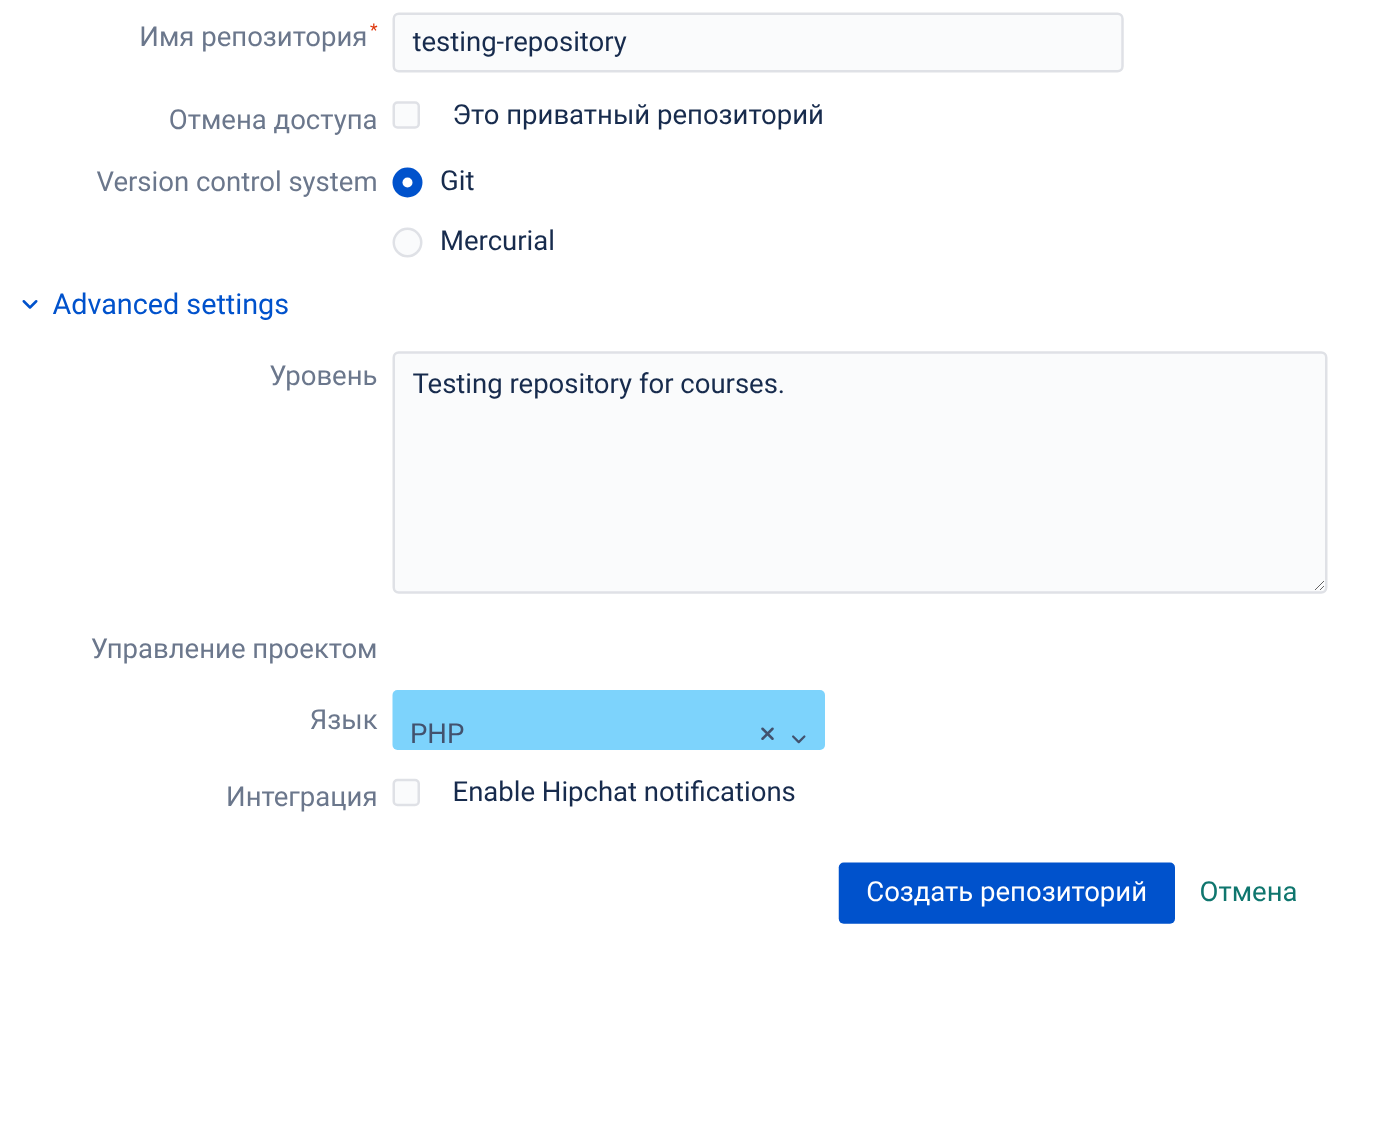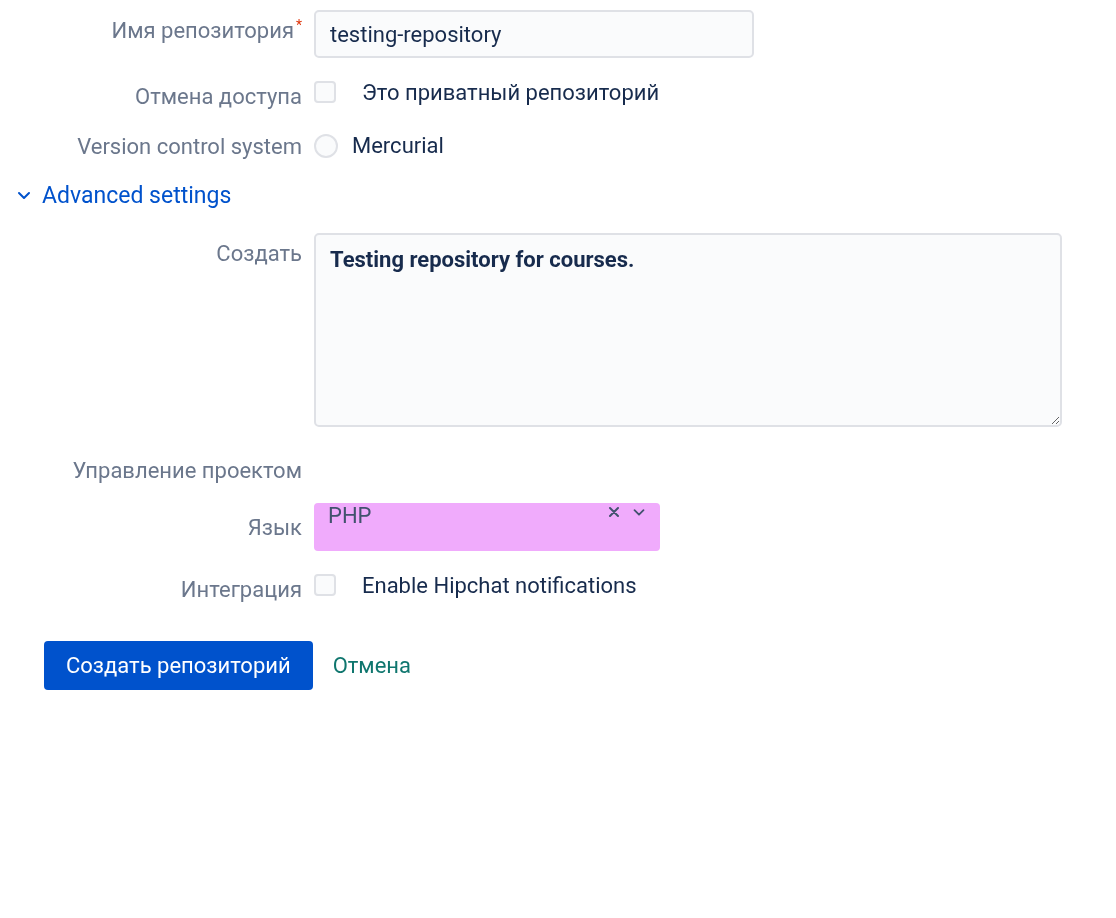--- a/index.html
+++ b/index.html
@@ -29,21 +29,21 @@
       color: #DE350B;
       font-size: 14px;
       vertical-align: top;
       margin-left: 2px;
     }
     .field-col {
       flex: 1;
       max-width: 752px;
     }
     .text-input {
-      width: 440px;
+      width: 585px;
       height: 48px;
       border: 2px solid #DFE1E6;
       border-radius: 5px;
       background: #FAFBFC;
       padding: 0 14px;
       font-size: 22px;
       color: #172B4D;
       font-family: inherit;
     }
     .checkbox-row {
@@ -125,29 +125,28 @@
       width: 748px;
       height: 194px;
       border: 2px solid #DFE1E6;
       border-radius: 5px;
       background: #FAFBFC;
       padding: 12px 14px;
       font-size: 22px;
       color: #172B4D;
       font-family: inherit;
       resize: both;
-      font-weight: bold;
     }
     .select-box {
       width: 346px;
       height: 48px;
-      background: #f0abfc;
+      background: #7dd3fc;
       border-radius: 4px;
       display: flex;
-      align-items: flex-start;
+      align-items: flex-end;
       padding: 0 8px 0 14px;
       cursor: pointer;
     }
     .select-value {
       flex: 1;
       font-size: 22px;
       color: #42526E;
     }
     .select-clear {
       color: #42526E;
@@ -157,20 +156,21 @@
     }
     .select-chev {
       color: #42526E;
       padding: 0 4px;
       display: flex;
       align-items: center;
     }
     .actions {
       display: flex;
       align-items: center;
+      justify-content: flex-end;
       margin-top: 36px;
       padding-right: 38px;
       gap: 20px;
       padding-left: 44px;
     }
     .btn-primary {
       background: #0052CC;
       color: #fff;
       border: none;
       border-radius: 4px;
@@ -205,38 +205,42 @@
     <div class="checkbox-row">
       <div class="chk"></div>
       <span class="chk-label">Это приватный репозиторий</span>
     </div>
   </div>
 </div>
 
 <div class="form-row">
   <div class="label-col vcs-label">Version control system</div>
   <div class="field-col">
+    <div class="radio-row">
+      <div class="radio selected"></div>
+      <span class="radio-label">Git</span>
+    </div>
     <div class="radio-row">
       <div class="radio"></div>
       <span class="radio-label">Mercurial</span>
     </div>
   </div>
 </div>
 
 <div class="advanced-toggle">
   <span class="chevron">
     <svg width="20" height="20" viewBox="0 0 20 20">
         <path d="M5 8l5 5 5-5" stroke="#0052CC" stroke-width="2" fill="none" stroke-linecap="round" stroke-linejoin="round"></path>
       </svg>
   </span>
   <span>Advanced settings</span>
 </div>
 
 <div class="form-row">
-  <div class="label-col">Создать</div>
+  <div class="label-col">Уровень</div>
   <div class="field-col">
     <textarea class="textarea" style="">Testing repository for courses.</textarea>
   </div>
 </div>
 
 <div class="form-row">
   <div class="label-col">Управление проектом</div>
 </div>
 
 <div class="form-row">

